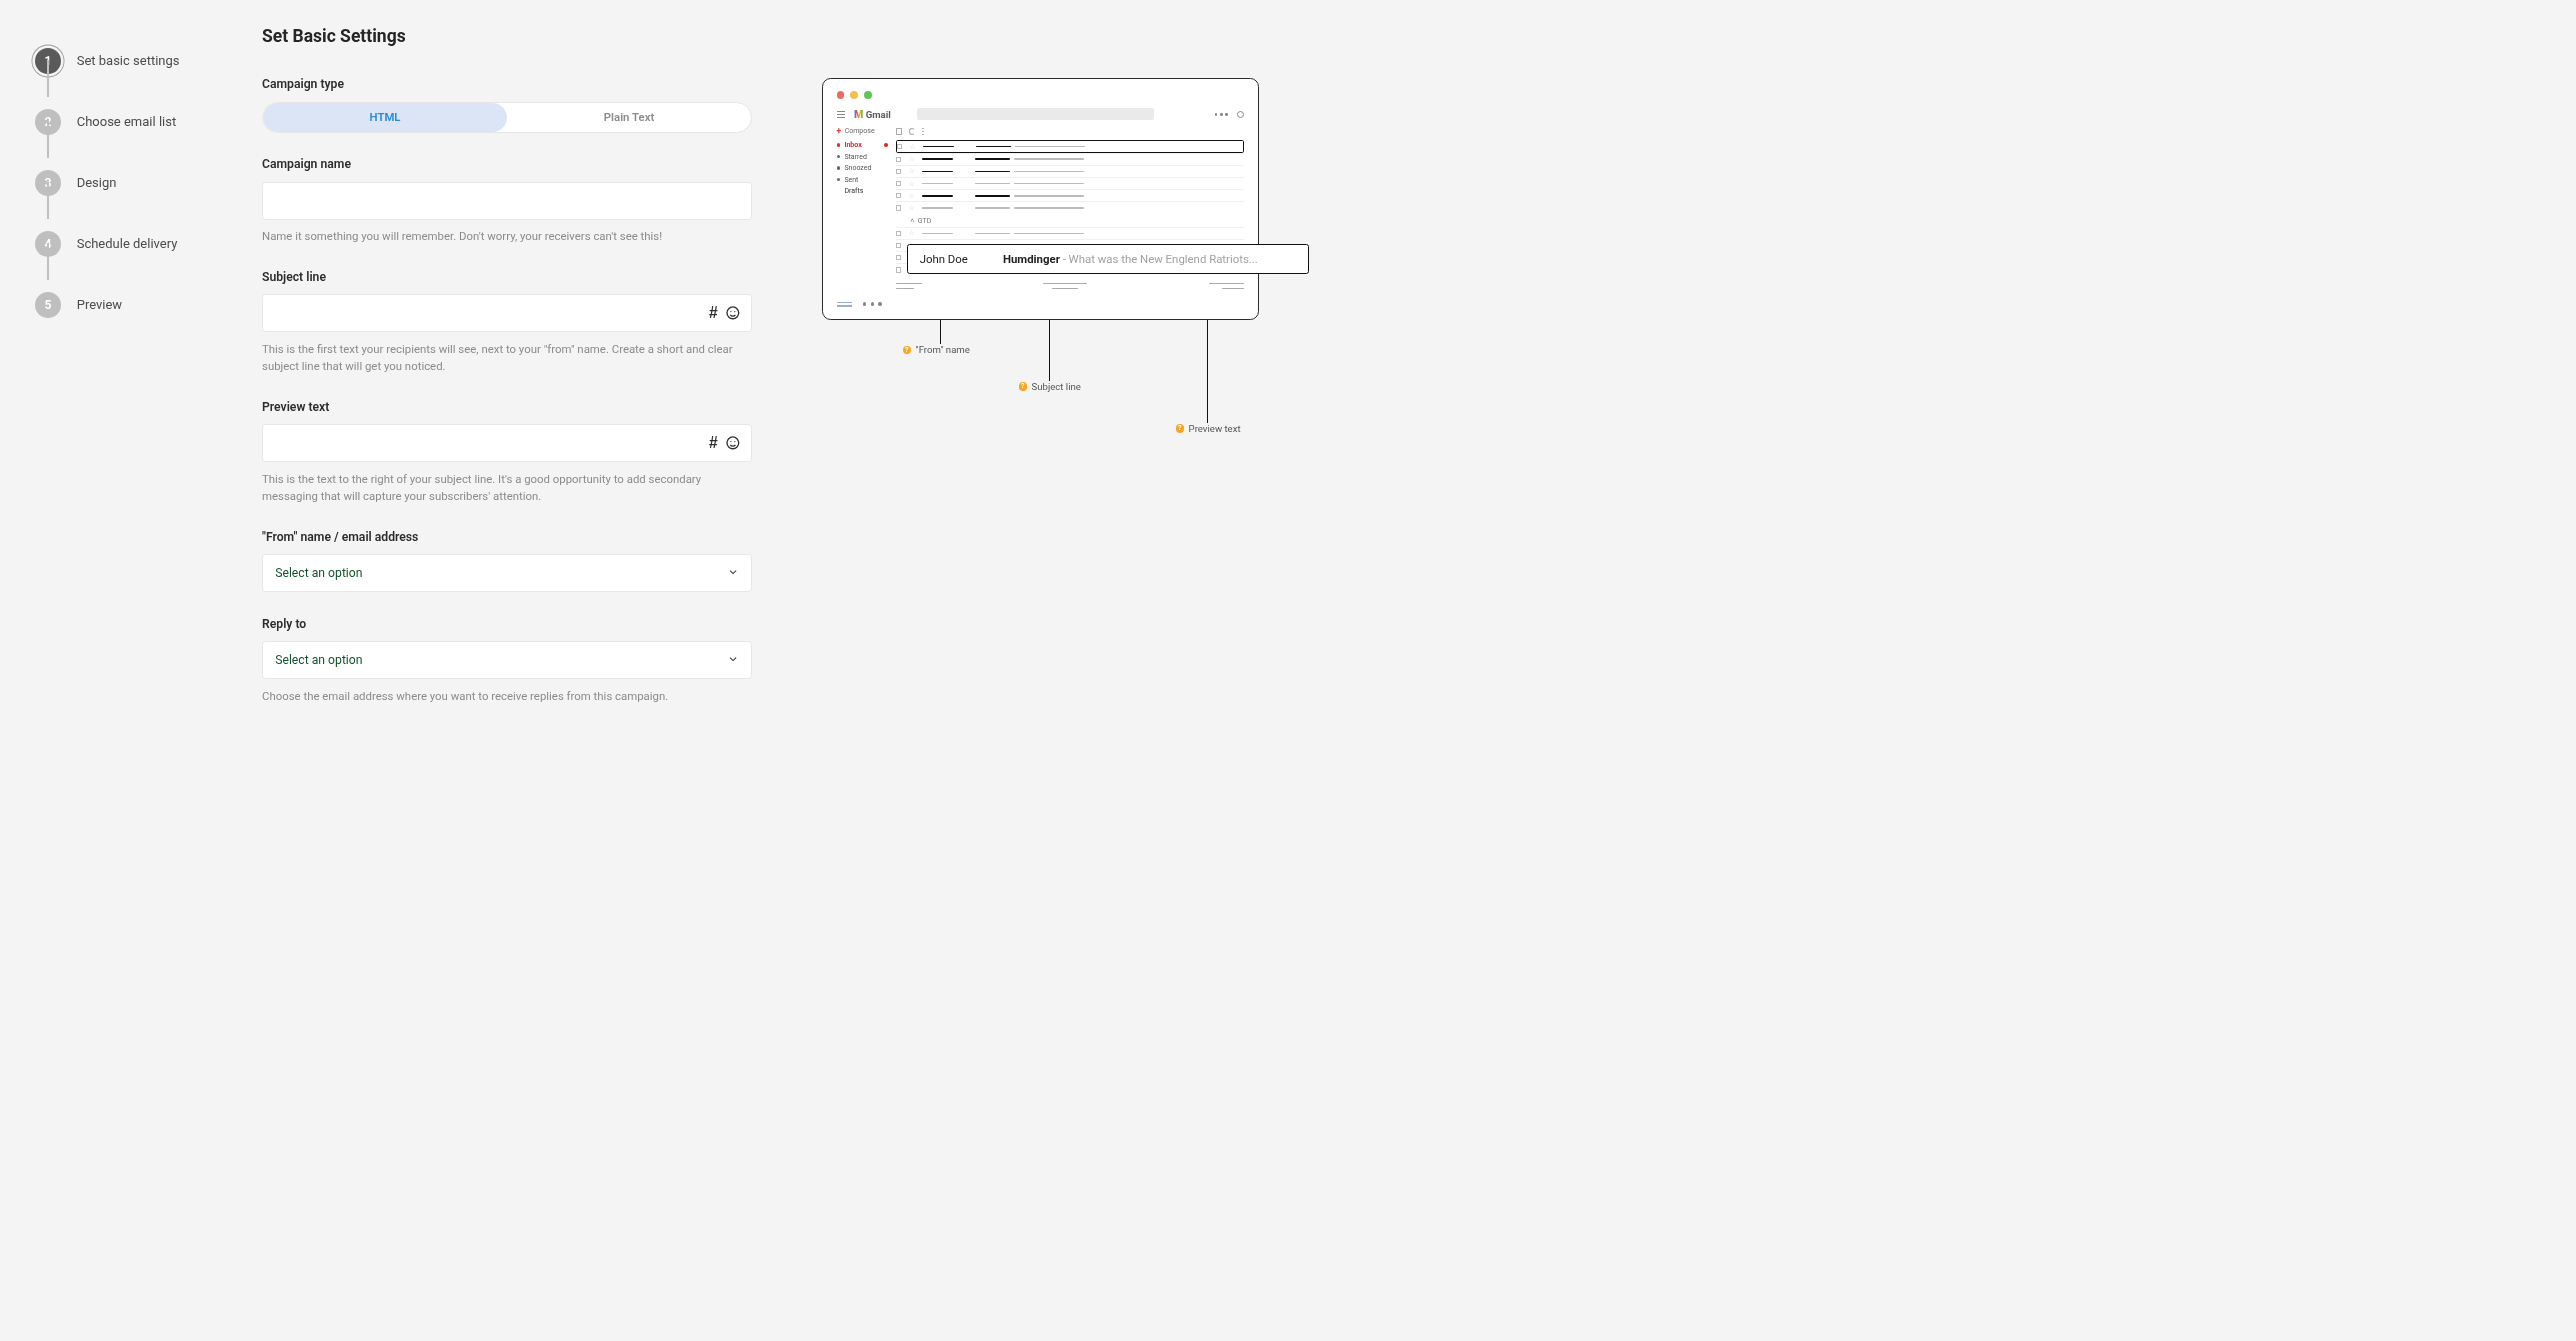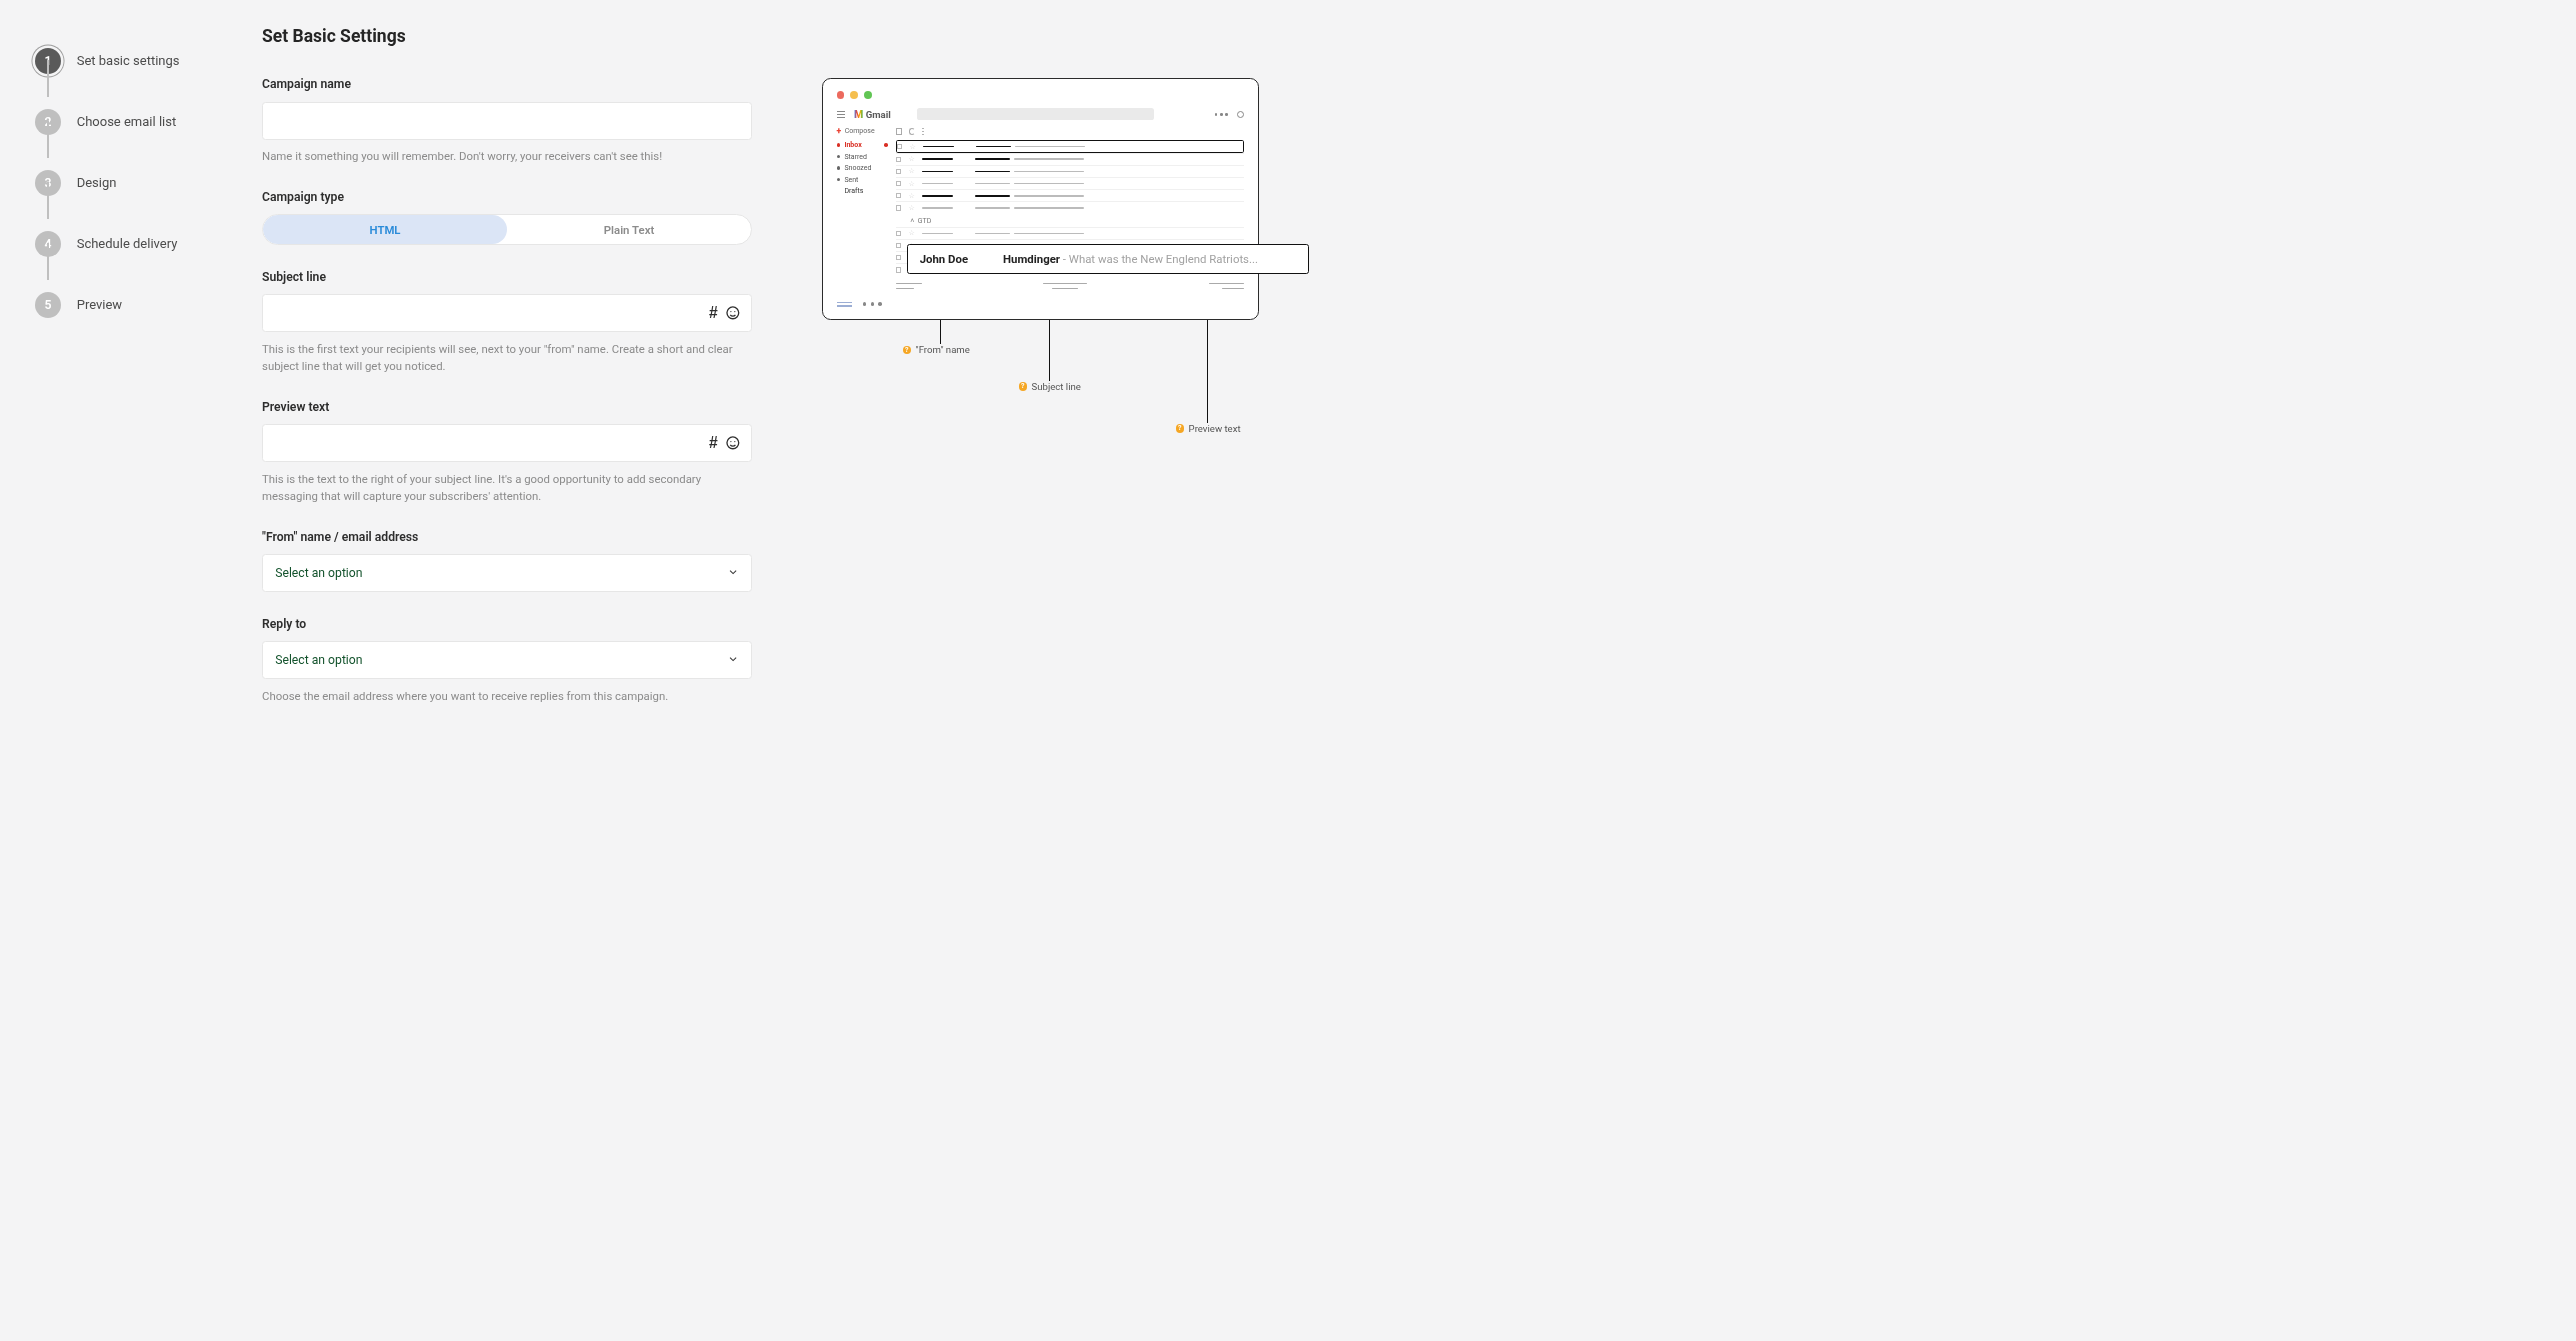--- a/index.html
+++ b/index.html
@@ -266,21 +266,21 @@
     right:-51px;
     bottom: 45px;
     width: 402px;
     background:#fff;
     border:1.3px solid #111;
     border-radius:2.6px;
     padding: 7px 12.2px;
     display:flex; align-items:center; gap:35px;
     font-size:11.4px;
   }
-  .popout .from { font-weight: 700; color:#222; }
+  .popout .from { font-weight: 400; color:#222; }
   .popout .subj { font-weight: 700; color:#222; }
   .popout .prev { color:#a1a1a1; }
 
   
   .annots { position: relative; width:437px; }
   .annot-line {
     position:absolute;
     width:0.9px;
     background:#111;
   }
@@ -340,33 +340,33 @@
     <div class="step">
       <div class="step-num">5</div>
       <div class="step-label">Preview</div>
     </div>
   </nav>
 
   <main class="main">
     <h1 class="page-title">Set Basic Settings</h1>
 
     <div class="field-group">
-      <div class="field-label">Campaign name</div>
-      <div class="input-wrap">
-        <input type="text" value="" style="">
-      </div>
-      <div class="field-help">Name it something you will remember. Don't worry, your receivers can't see this!</div>
-    </div>
-
-    <div class="field-group">
       <div class="field-label">Campaign type</div>
       <div class="segmented">
         <div class="seg selected">HTML</div>
         <div class="seg">Plain Text</div>
       </div>
+    </div>
+
+    <div class="field-group">
+      <div class="field-label">Campaign name</div>
+      <div class="input-wrap">
+        <input type="text" value="" style="">
+      </div>
+      <div class="field-help">Name it something you will remember. Don't worry, your receivers can't see this!</div>
     </div>
 
     <div class="field-group">
       <div class="field-label">Subject line</div>
       <div class="input-wrap">
         <input type="text" value="" style="">
         <div class="input-icons">
           <span class="hash-icon">#</span>
           <span class="emoji-icon">
             <svg viewBox="0 0 24 24" fill="none" stroke="#2f2f2f" stroke-width="2">

